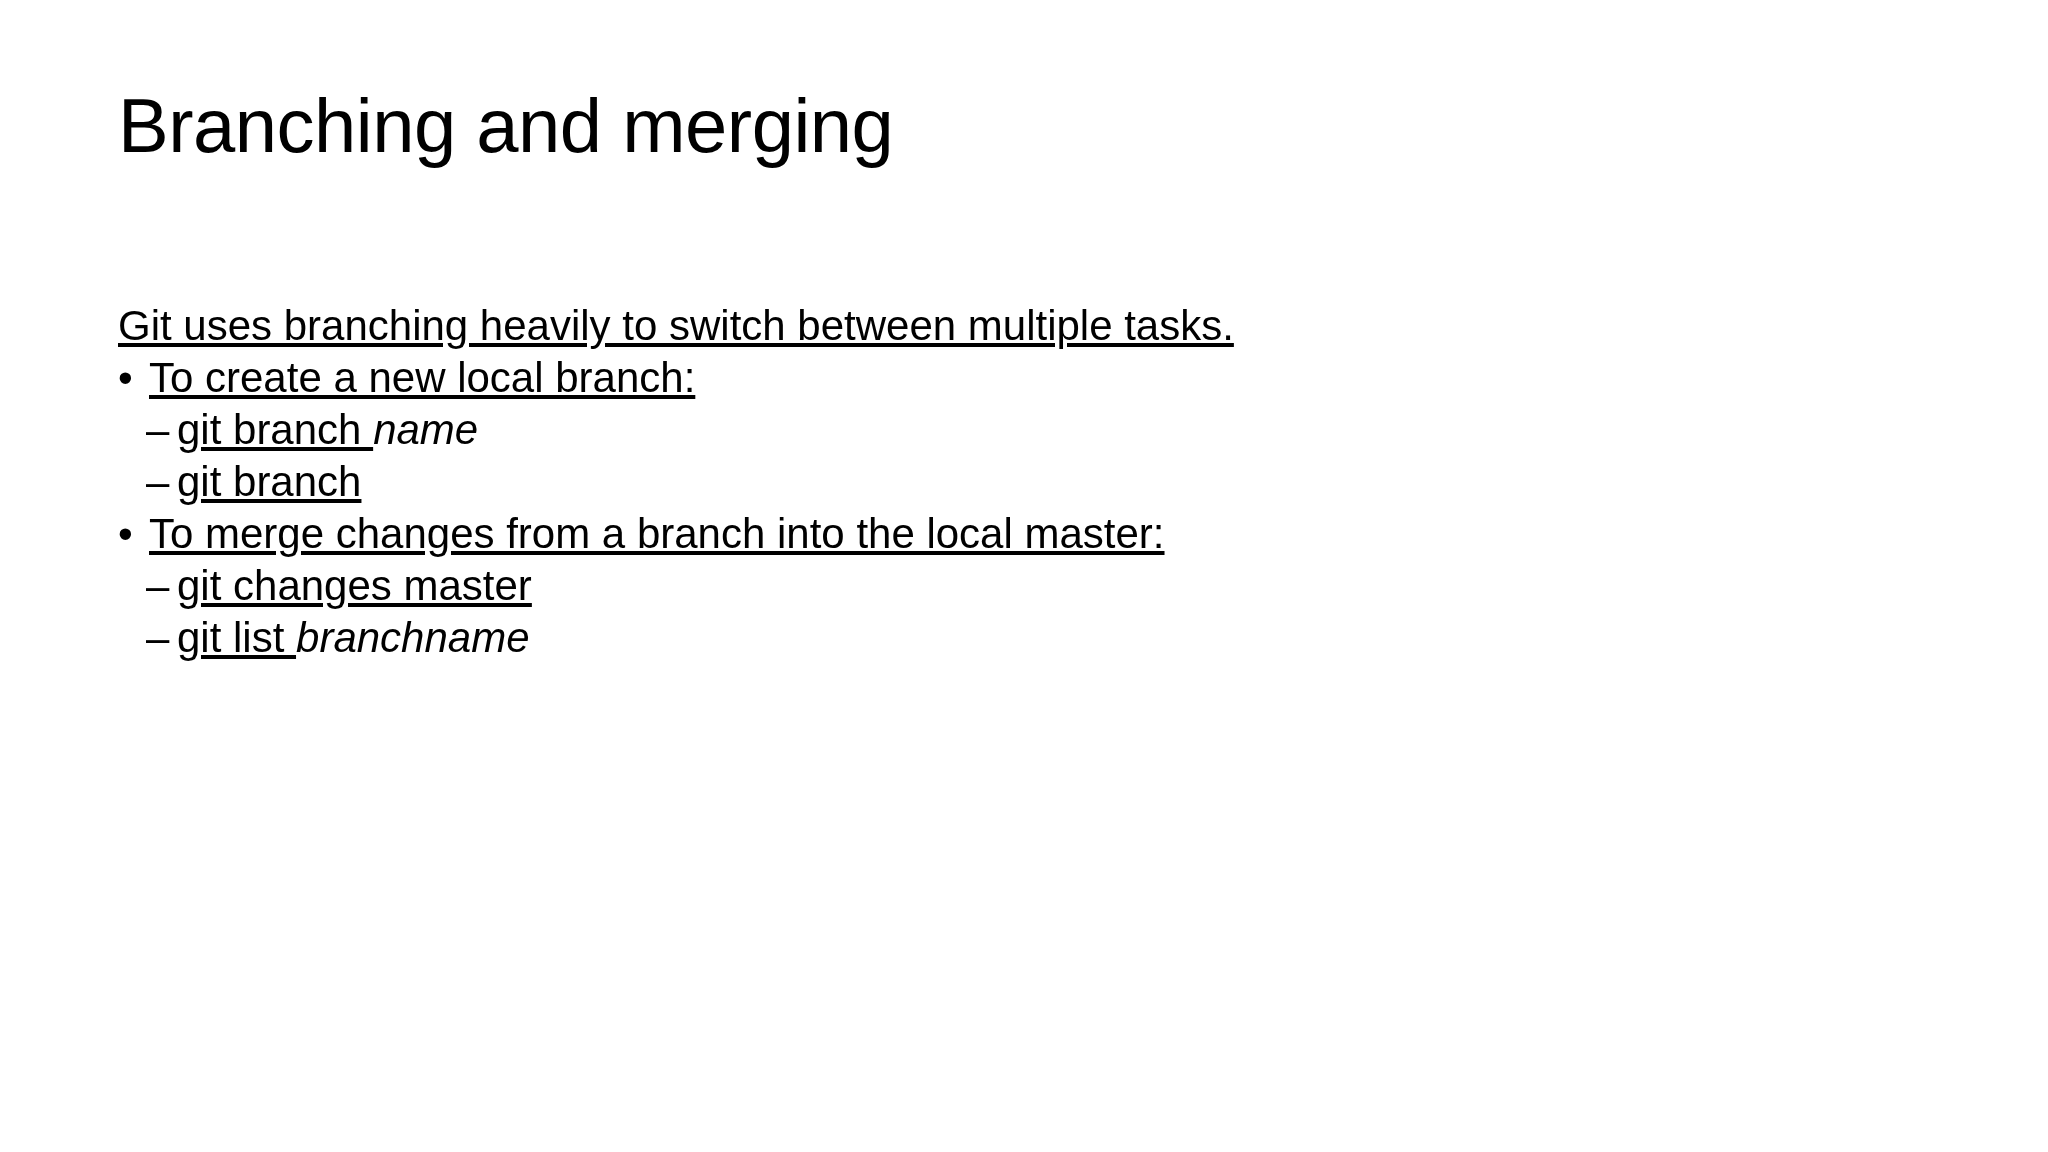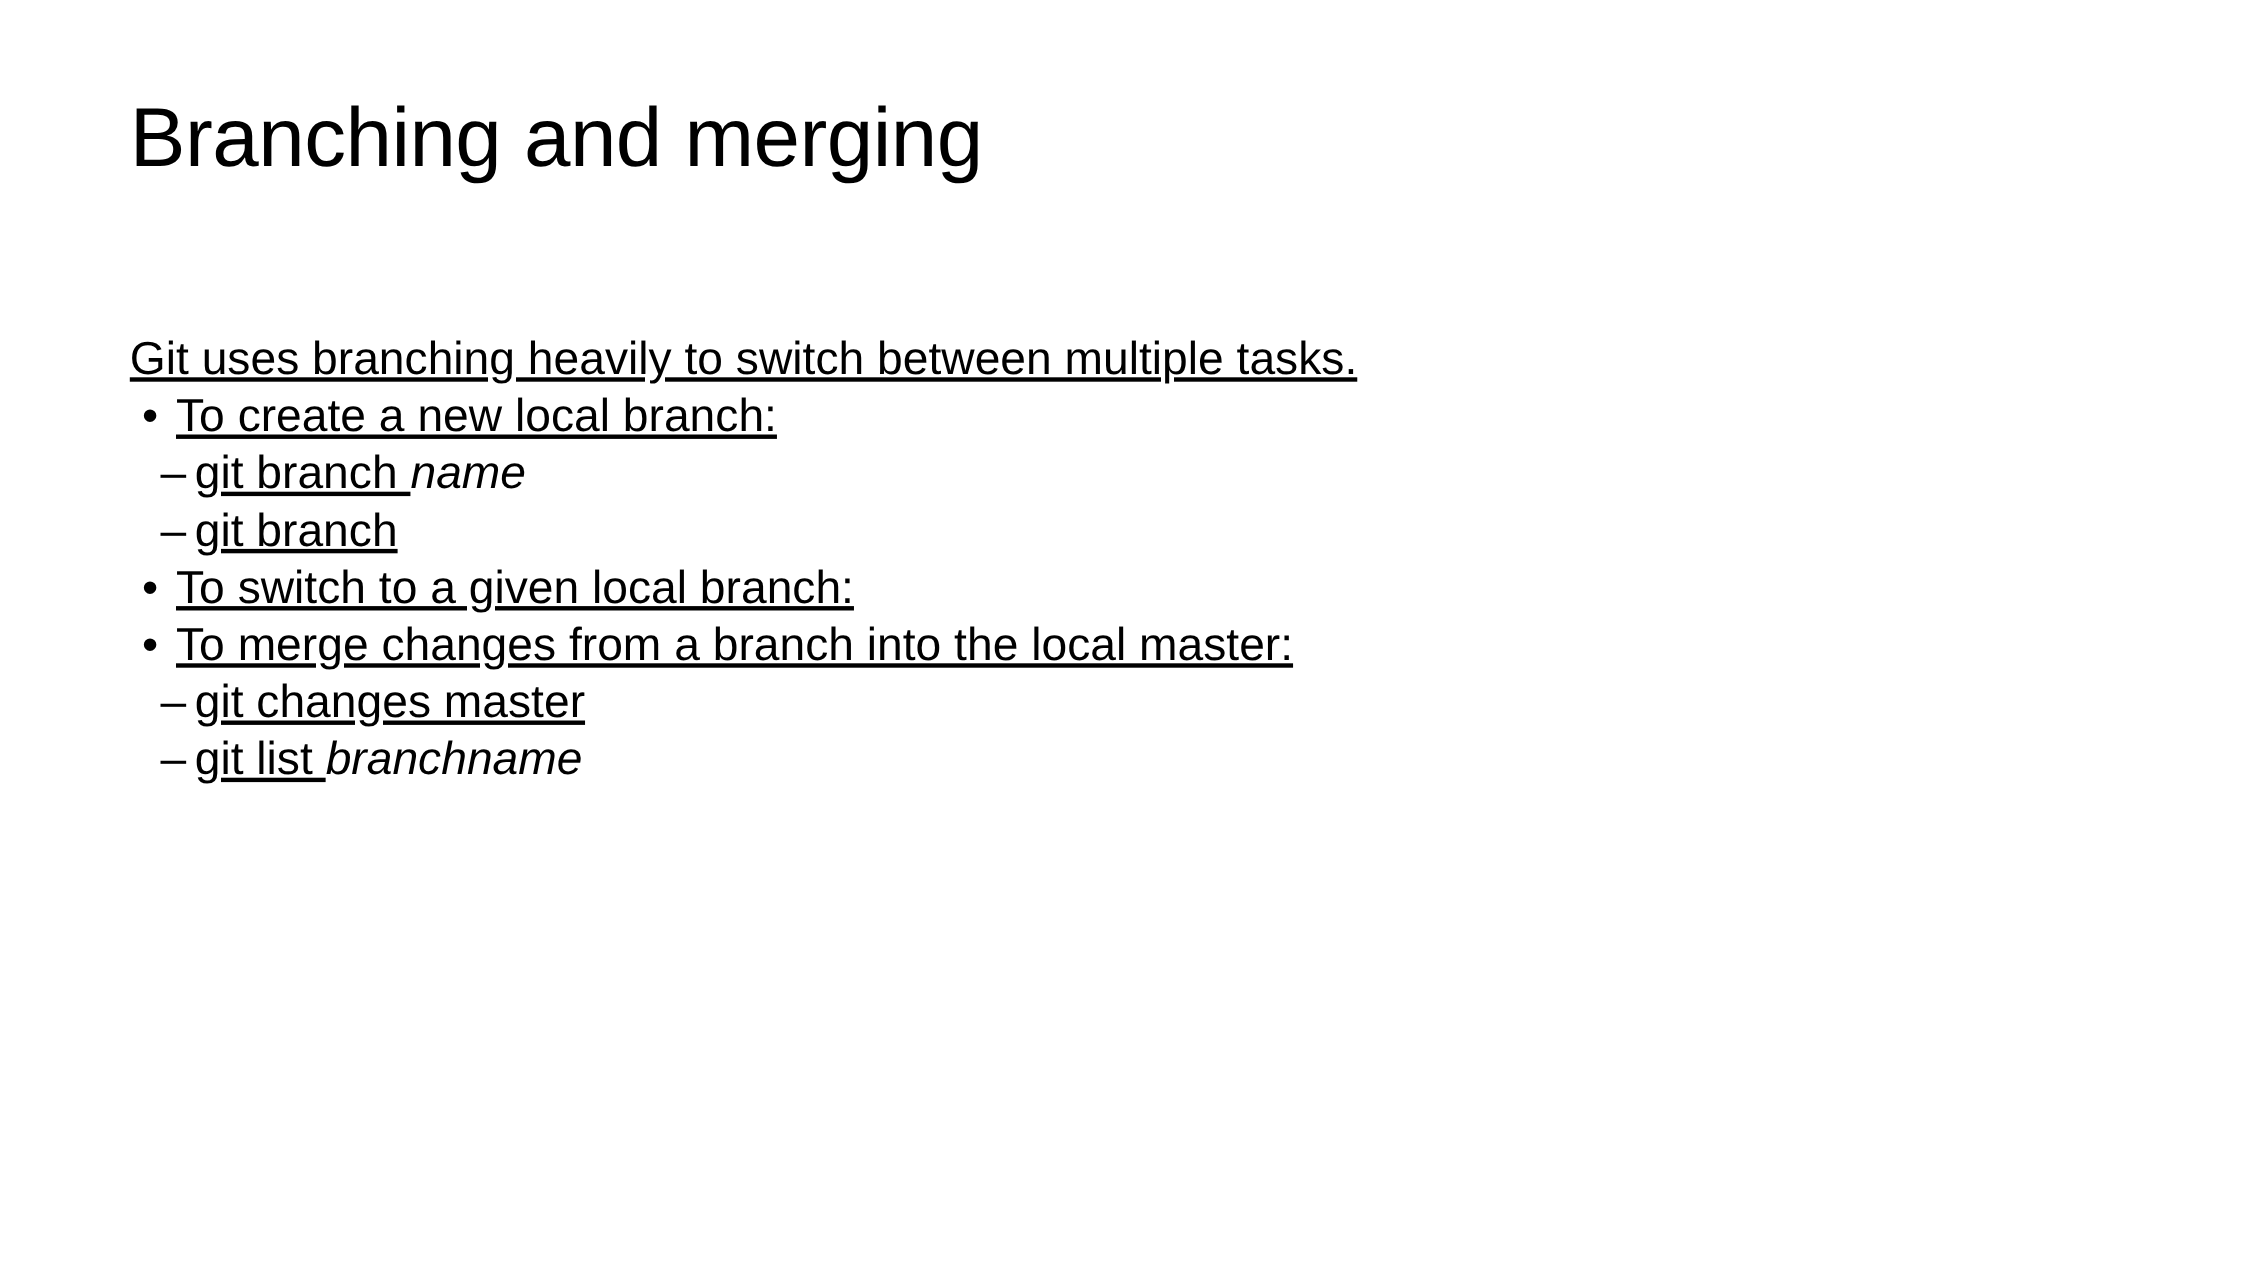--- a/index.html
+++ b/index.html
@@ -54,21 +54,20 @@
 
   
   .line.intro {
     padding-left: 0px;
   }
 
   
   .line.bullet {
     padding-left: 0px;
     position: relative;
-    margin-left: 11px;
   }
   .line.bullet .marker {
     display: inline-block;
     width: 31px;
     text-align: left;
     color: #000000;
   }
 
   
   .line.dash {
@@ -111,23 +110,20 @@
 
     <div class="line dash">
       <span class="marker">–</span><span class="txt">git branch </span><span class="arg">name</span>
     </div>
 
 
     <div class="line dash">
       <span class="marker">–</span><span class="txt">git branch</span><span class="arg"></span>
     </div>
 
-    <div class="line bullet">
-      <span class="marker">•</span><span class="txt">To switch to a given local branch:</span>
-    </div>
 
 
     <div class="line bullet">
       <span class="marker">•</span><span class="txt">To merge changes from a branch into the local master:</span>
     </div>
 
     <div class="line dash">
       <span class="marker">–</span><span class="txt">git changes master</span><span class="arg"></span>
     </div>
 

